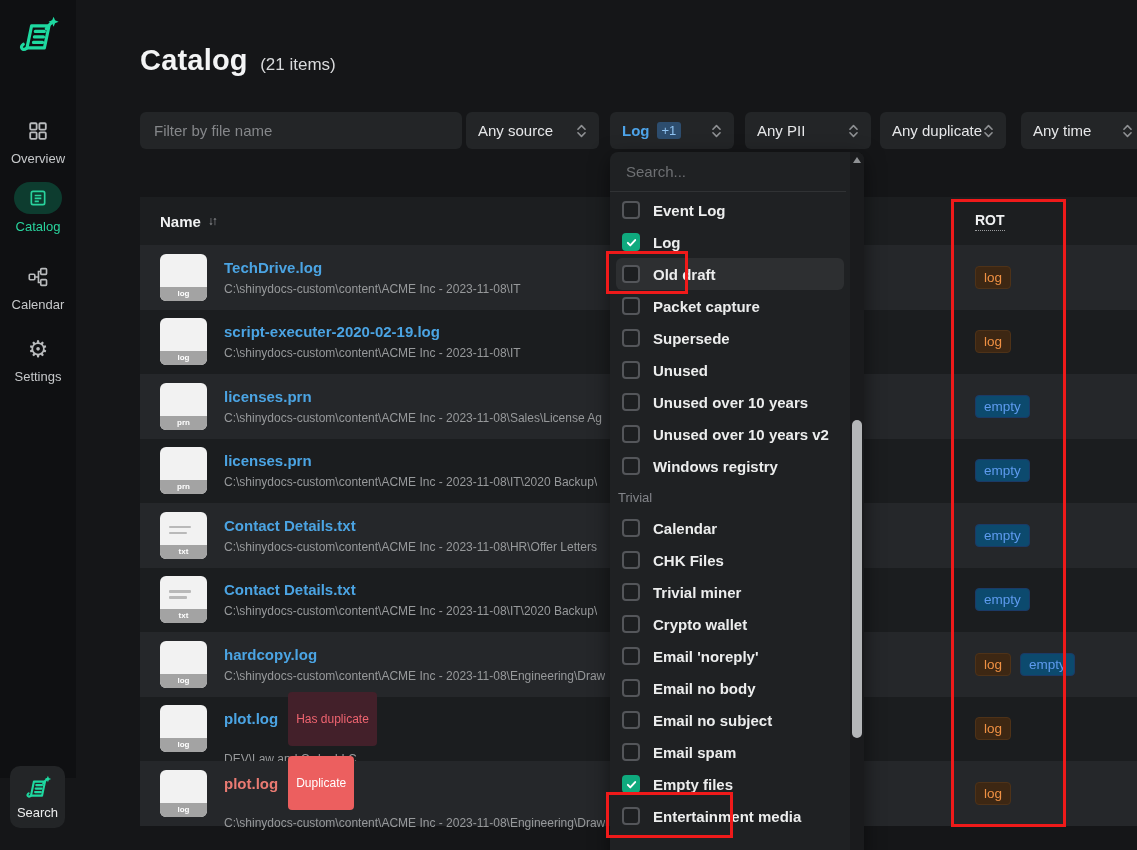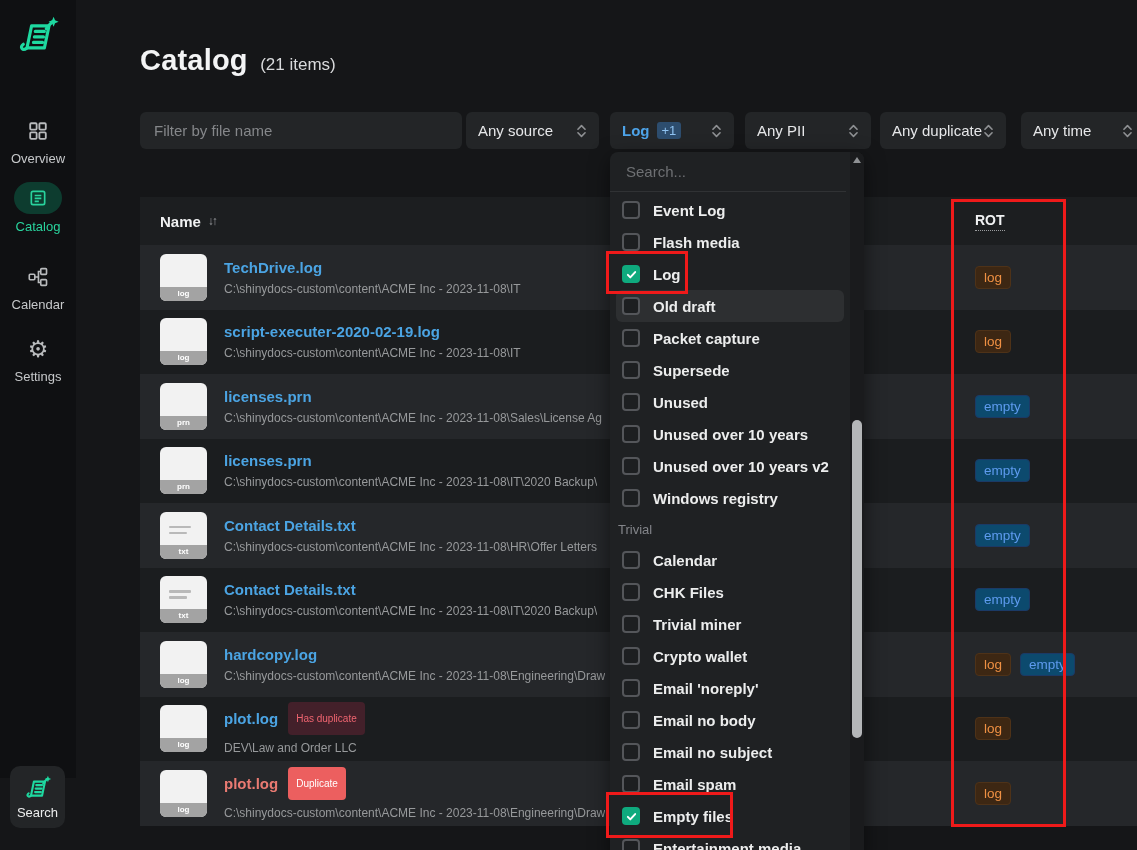--- a/index.html
+++ b/index.html
@@ -47,21 +47,21 @@
   .trow.even { background:#1b1d1f; }
   .ficon { position:relative; width:47px; height:47px; margin-left:20px; background:#f2f2f2; border-radius:6px; overflow:hidden; flex:none; }
   .ficon .band { position:absolute; left:0; right:0; bottom:0; height:14px; background:#a3a3a3;
     color:#fff; font-size:8px; font-weight:bold; text-align:center; line-height:14px; }
   .ficon .tline { position:absolute; left:9px; height:2.5px; background:#b9b9b9; border-radius:1px; }
   .fmeta { margin-left:17px; overflow:hidden; }
   .fname-line { display:flex; align-items:center; gap:10px; }
   .fname { font-size:15px; font-weight:bold; color:#4ba4e3; text-decoration:none; white-space:nowrap; }
   .fname.danger { color:#e97a72; }
   .fpath { margin-top:6px; font-size:12px; color:#97999b; white-space:nowrap; }
-  .row-badge { font-size:10px; border-radius:4px; padding:11px 8px; white-space:nowrap; }
+  .row-badge { font-size:12px; border-radius:4px; padding:20px 8px; white-space:nowrap; }
   .row-badge.has-duplicate { background:#43202a; color:#ef6470; }
   .row-badge.duplicate { background:#ec5f5f; color:#ffffff; }
   .rotcell { position:absolute; left:835px; display:flex; gap:9px; }
   .rot-badge { font-size:13.5px; border-radius:4px; padding:3px 8px; }
   .rot-badge.log { background:#3d2713; color:#ef9043; border:1px solid #4e3218; }
   .rot-badge.empty { background:#0c4a6e; color:#5e9bef; border:1px solid #1b3a66; }
   
   .dd-panel { position:absolute; left:610px; top:152px; width:254px; height:710px; background:#1f2123;
     border-radius:8px 8px 0 0; z-index:5; box-shadow:0 6px 20px rgba(0,0,0,.5); }
   .dd-search { position:absolute; left:0; top:0; width:236px; height:40px; background:transparent; border:none;
@@ -351,24 +351,20 @@
 </div>
 
 <div class="dd-panel">
   <input class="dd-search" placeholder="Search..." style="">
   <div class="dd-list">
       <div class="dd-item">
         <span class="dd-checkbox"></span>
         <span class="dd-label">Event Log</span>
       </div>
       <div class="dd-item">
-        <span class="dd-checkbox"></span>
-        <span class="dd-label">Flash media</span>
-      </div>
-      <div class="dd-item">
         <span class="dd-checkbox checked">
           <svg viewBox="0 0 16 16" width="13" height="13" fill="none" stroke="#fff" stroke-width="2.4" stroke-linecap="round" stroke-linejoin="round">
             <path d="M3.5 8.5 l3 3 6-6.5"></path>
           </svg>
         </span>
         <span class="dd-label">Log</span>
       </div>
       <div class="dd-item highlighted">
         <span class="dd-checkbox"></span>
         <span class="dd-label">Old draft</span>

